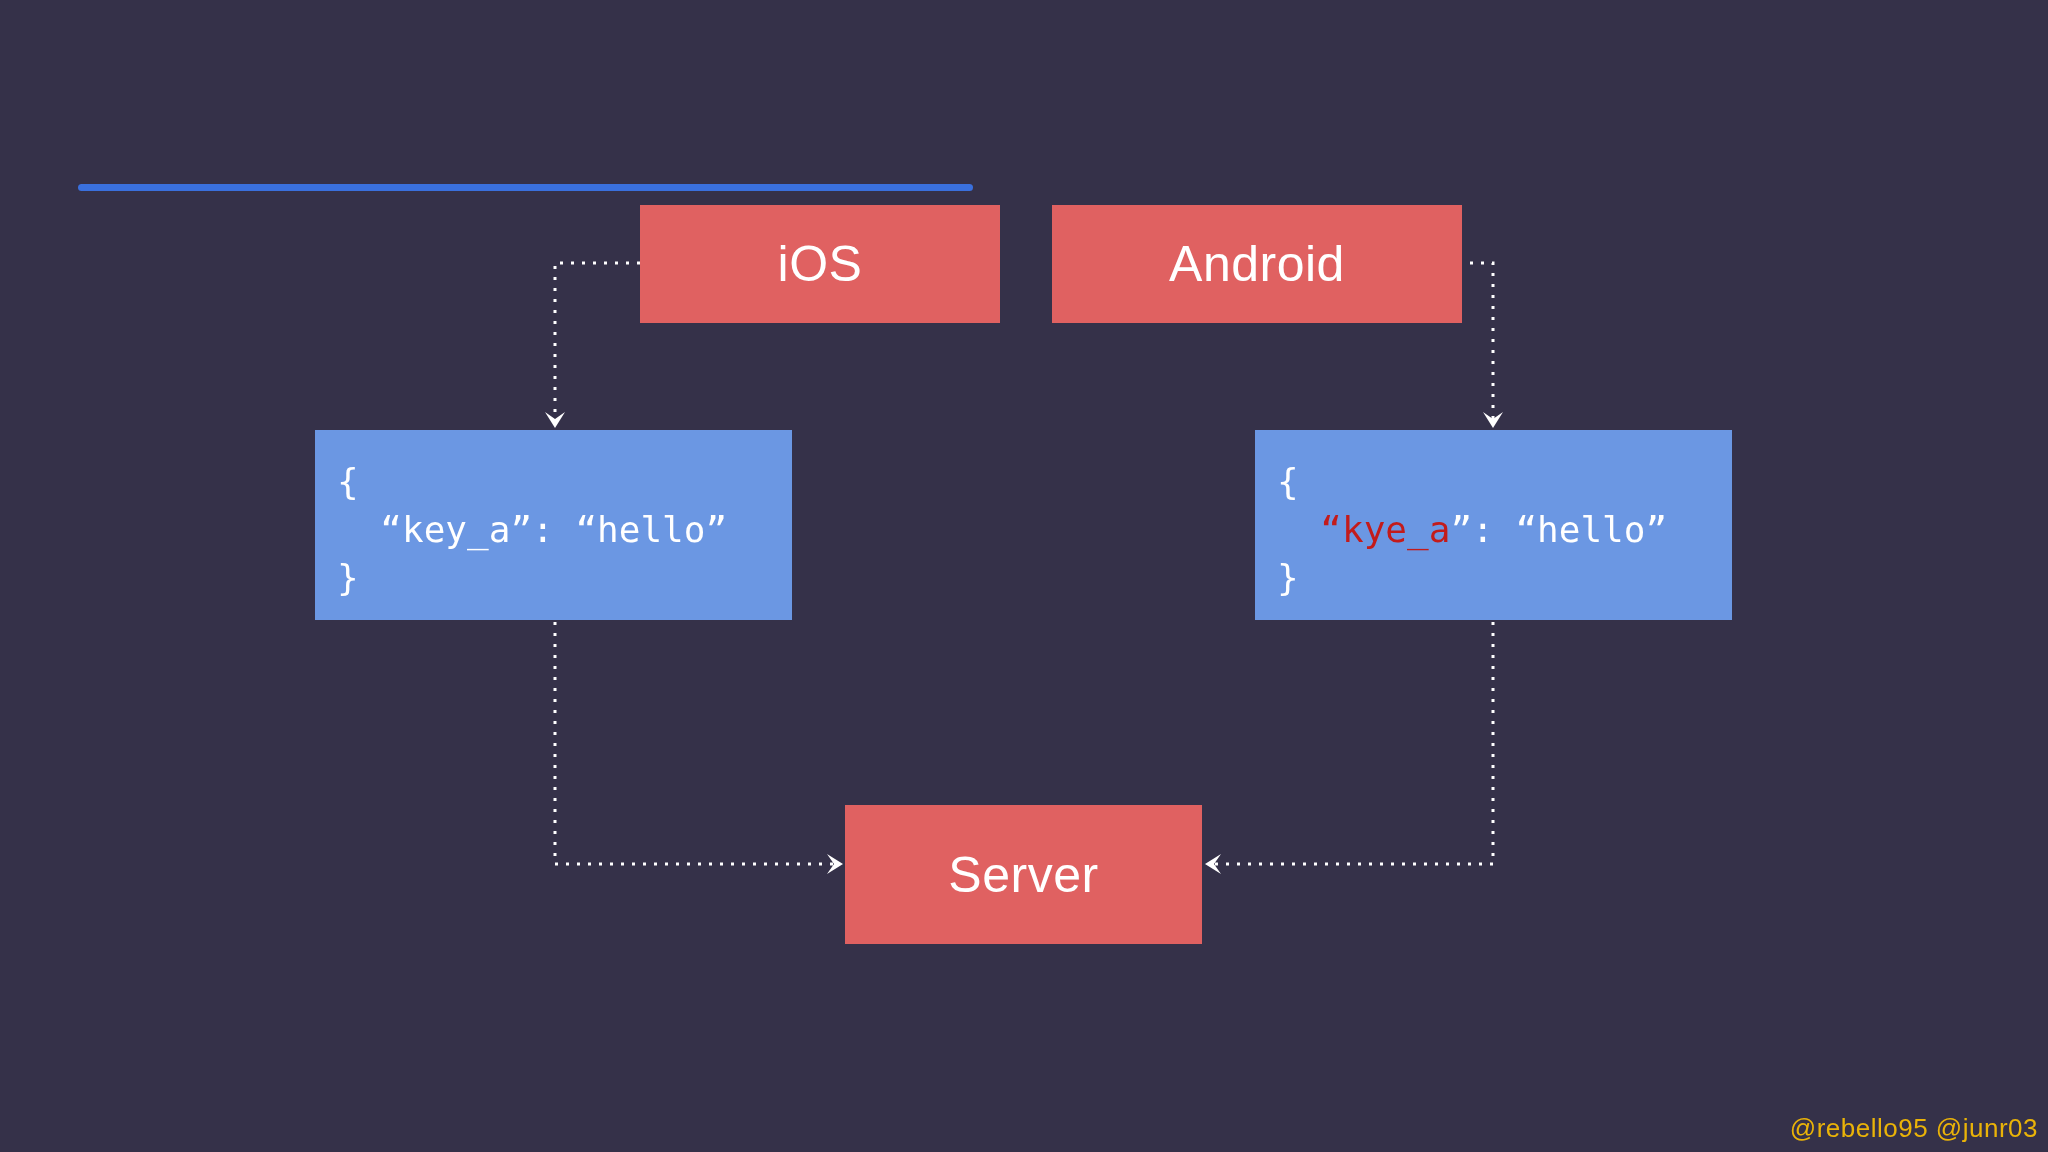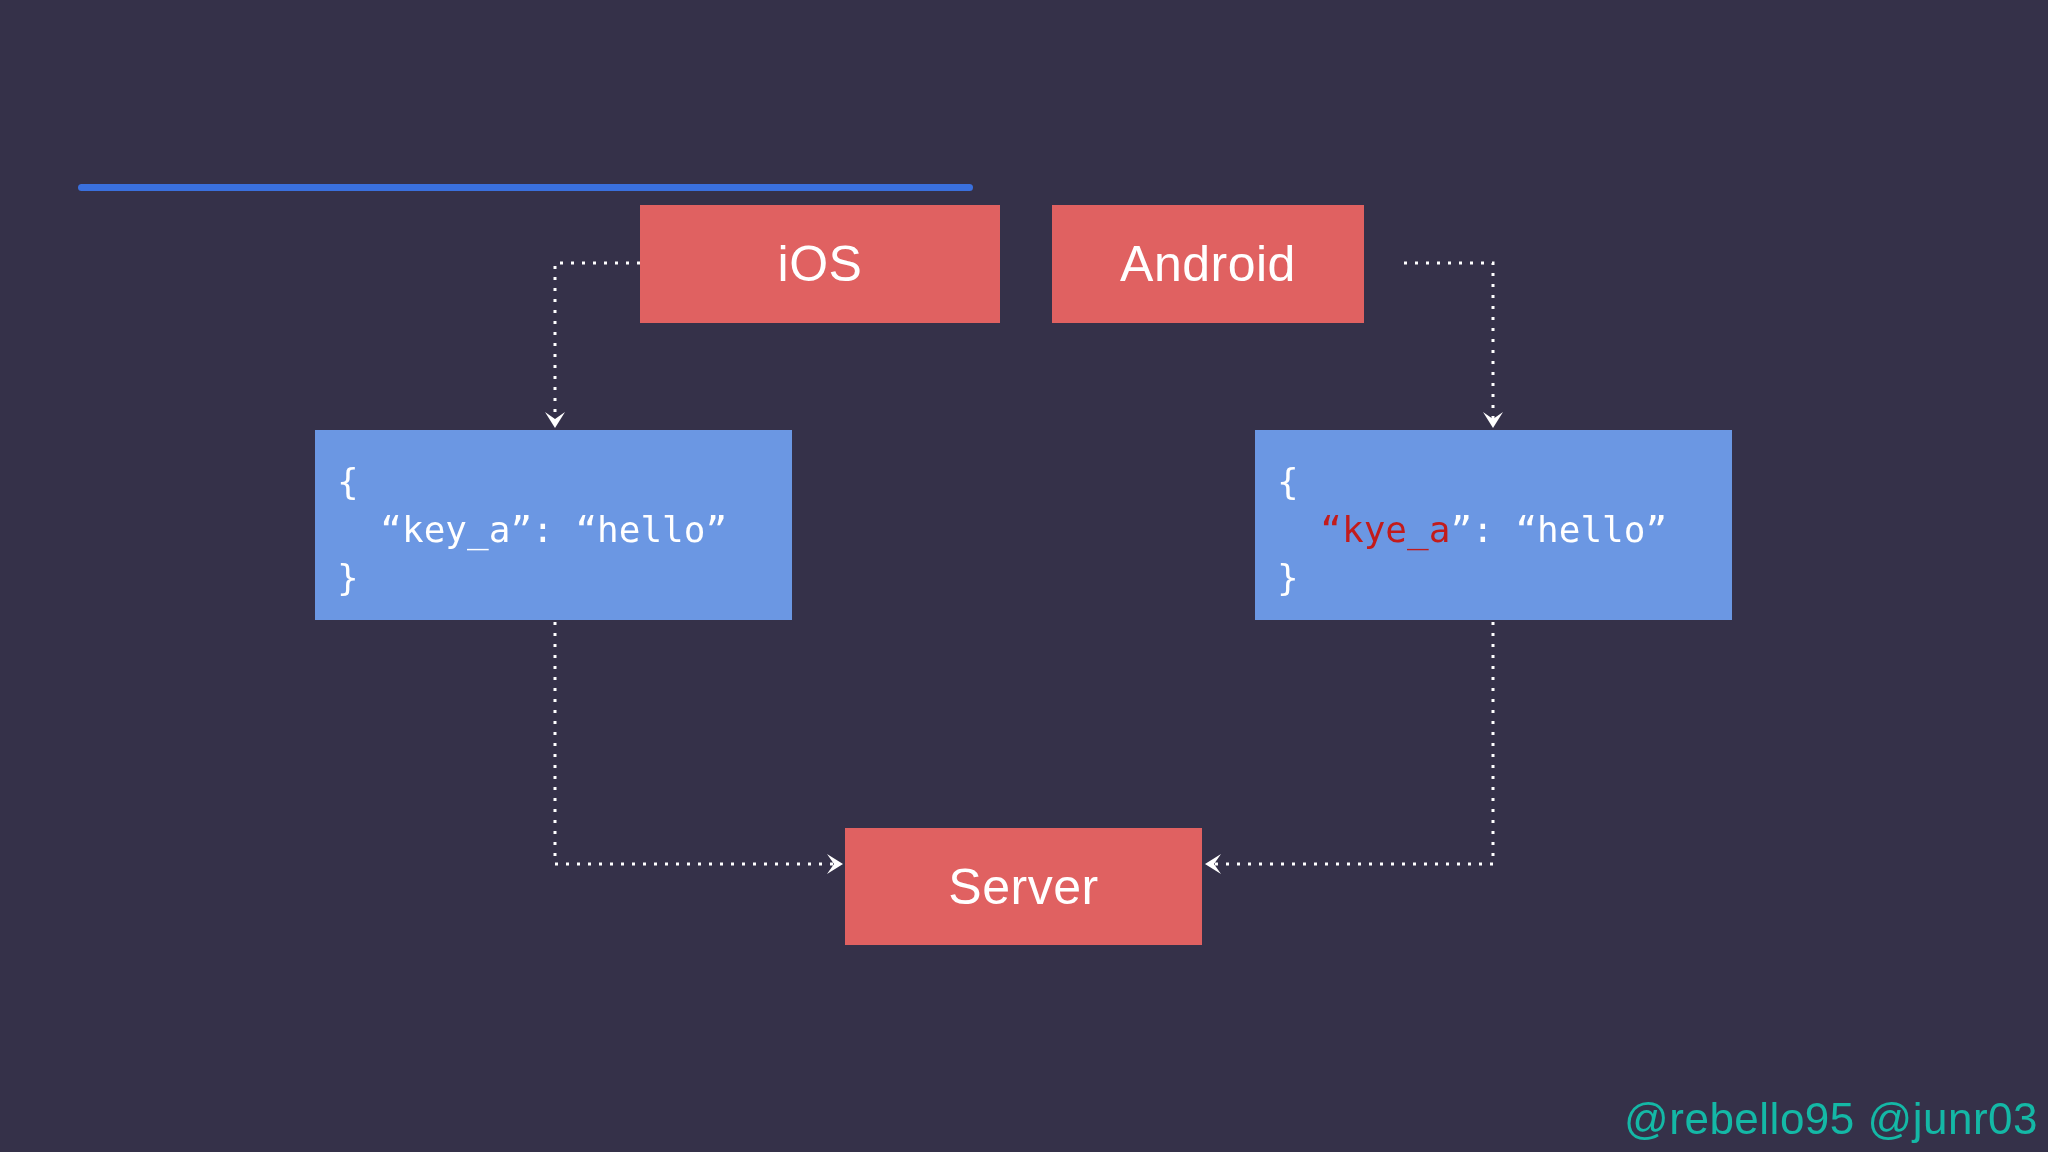--- a/index.html
+++ b/index.html
@@ -55,22 +55,22 @@
   }
   .node-label {
     color: var(--text-light);
     font-size: 50px;
     font-weight: 400;
     letter-spacing: 0.5px;
   }
   .node-red { background: var(--node-red); }
   .node-blue { background: var(--node-blue); }
   .node-ios     { left: 640px;  top: 205px; width: 360px; height: 118px; }
-  .node-android { left: 1052px; top: 205px; width: 312px; height: 118px; }
-  .node-server  { left: 845px;  top: 805px; width: 357px; height: 117px; margin-top: 23px; }
+  .node-android { left: 1052px; top: 205px; width: 410px; height: 118px; }
+  .node-server  { left: 845px;  top: 805px; width: 357px; height: 139px; }
   .code-box {
     position: absolute;
     width: 477px; height: 190px;
   }
   .code-box-left  { left: 315px;  top: 430px; }
   .code-box-right { left: 1255px; top: 430px; }
   .code {
     position: absolute;
     left: 22px; top: 28px;
     font-family: "DejaVu Sans Mono", monospace;
@@ -79,22 +79,22 @@
     color: var(--text-light);
     white-space: pre;
   }
   .code .err {
     color: var(--error-red);
     font-weight: 400;
   }
   .attribution {
     position: absolute;
     right: 10px; bottom: 8px;
-    font-size: 44px;
-    color: #14b8a6;
+    font-size: 26px;
+    color: #eab308;
     letter-spacing: 0.5px;
   }
 </style>
 </head>
 <body>
 
 <div class="slide">
 
   <div class="title-underline"></div>
 

